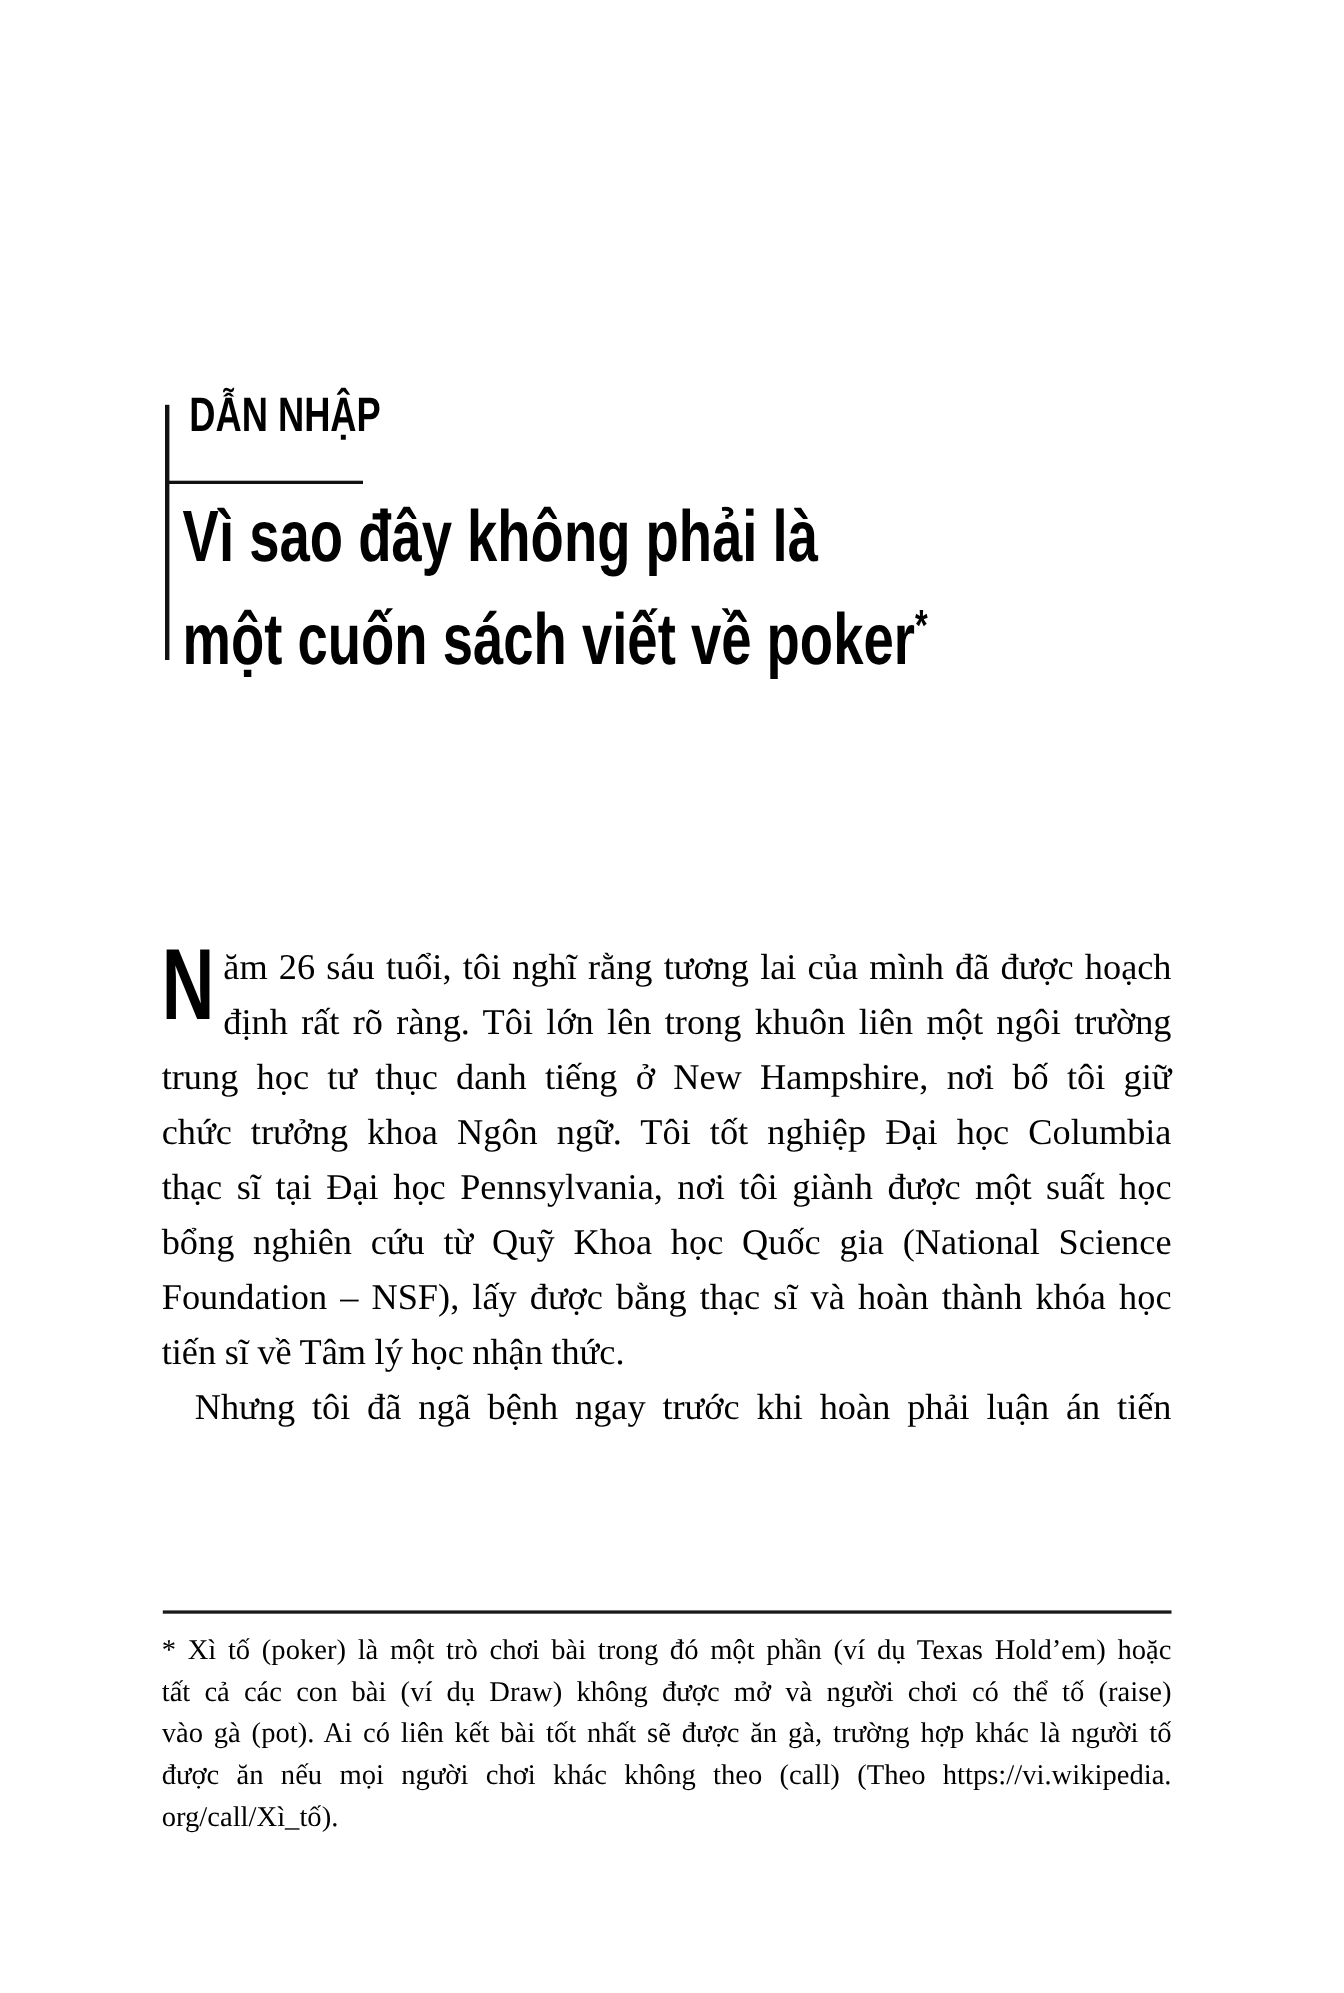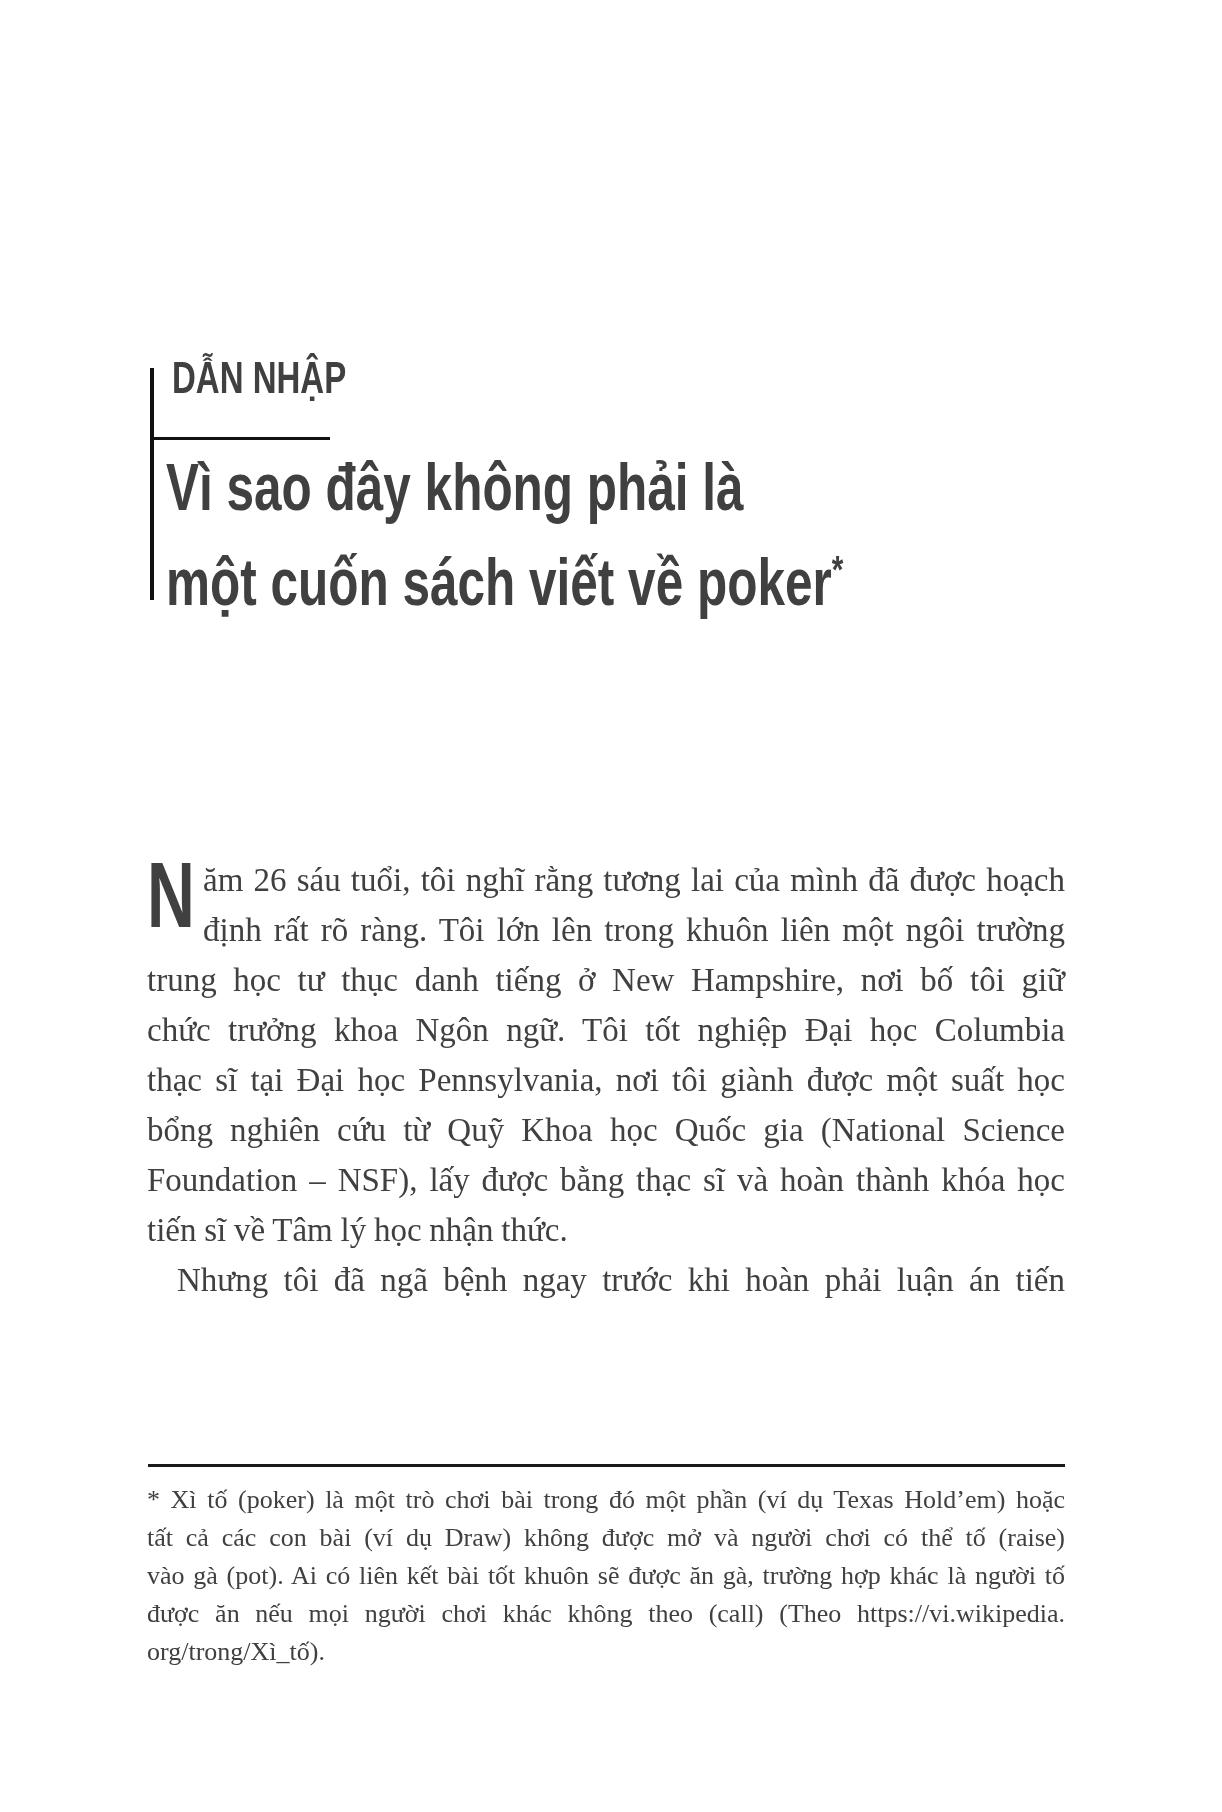--- a/index.html
+++ b/index.html
@@ -6,21 +6,21 @@
     margin: 0;
     padding: 0;
     background: #e8e8e8;
   }
   .page {
     position: relative;
     width: 1222px;
     height: 1812px;
     margin: 0 auto;
     background: #ffffff;
-    color: #404040;
+    color: #000000;
     overflow: hidden;
     font-family: "Liberation Serif", serif;
   }
 
   
   .vbar {
     position: absolute;
     left: 150px;
     top: 368px;
     width: 4px;
@@ -165,18 +165,18 @@
       <div class="line indent">Nhưng tôi đã ngã bệnh ngay trước khi hoàn phải luận án tiến</div>
     </div>
 
   </div>
 
   <div class="footrule"></div>
 
   <div class="footnote">
     <div class="line">* Xì tố (poker) là một trò chơi bài trong đó một phần (ví dụ Texas Hold’em) hoặc</div>
     <div class="line">tất cả các con bài (ví dụ Draw) không được mở và người chơi có thể tố (raise)</div>
-    <div class="line">vào gà (pot). Ai có liên kết bài tốt khuôn sẽ được ăn gà, trường hợp khác là người tố</div>
+    <div class="line">vào gà (pot). Ai có liên kết bài tốt nhất sẽ được ăn gà, trường hợp khác là người tố</div>
     <div class="line">được ăn nếu mọi người chơi khác không theo (call) (Theo https://vi.wikipedia.</div>
-    <div class="line noj">org/trong/Xì_tố).</div>
+    <div class="line noj">org/call/Xì_tố).</div>
   </div>
 
 </div>
 
 </body></html>

